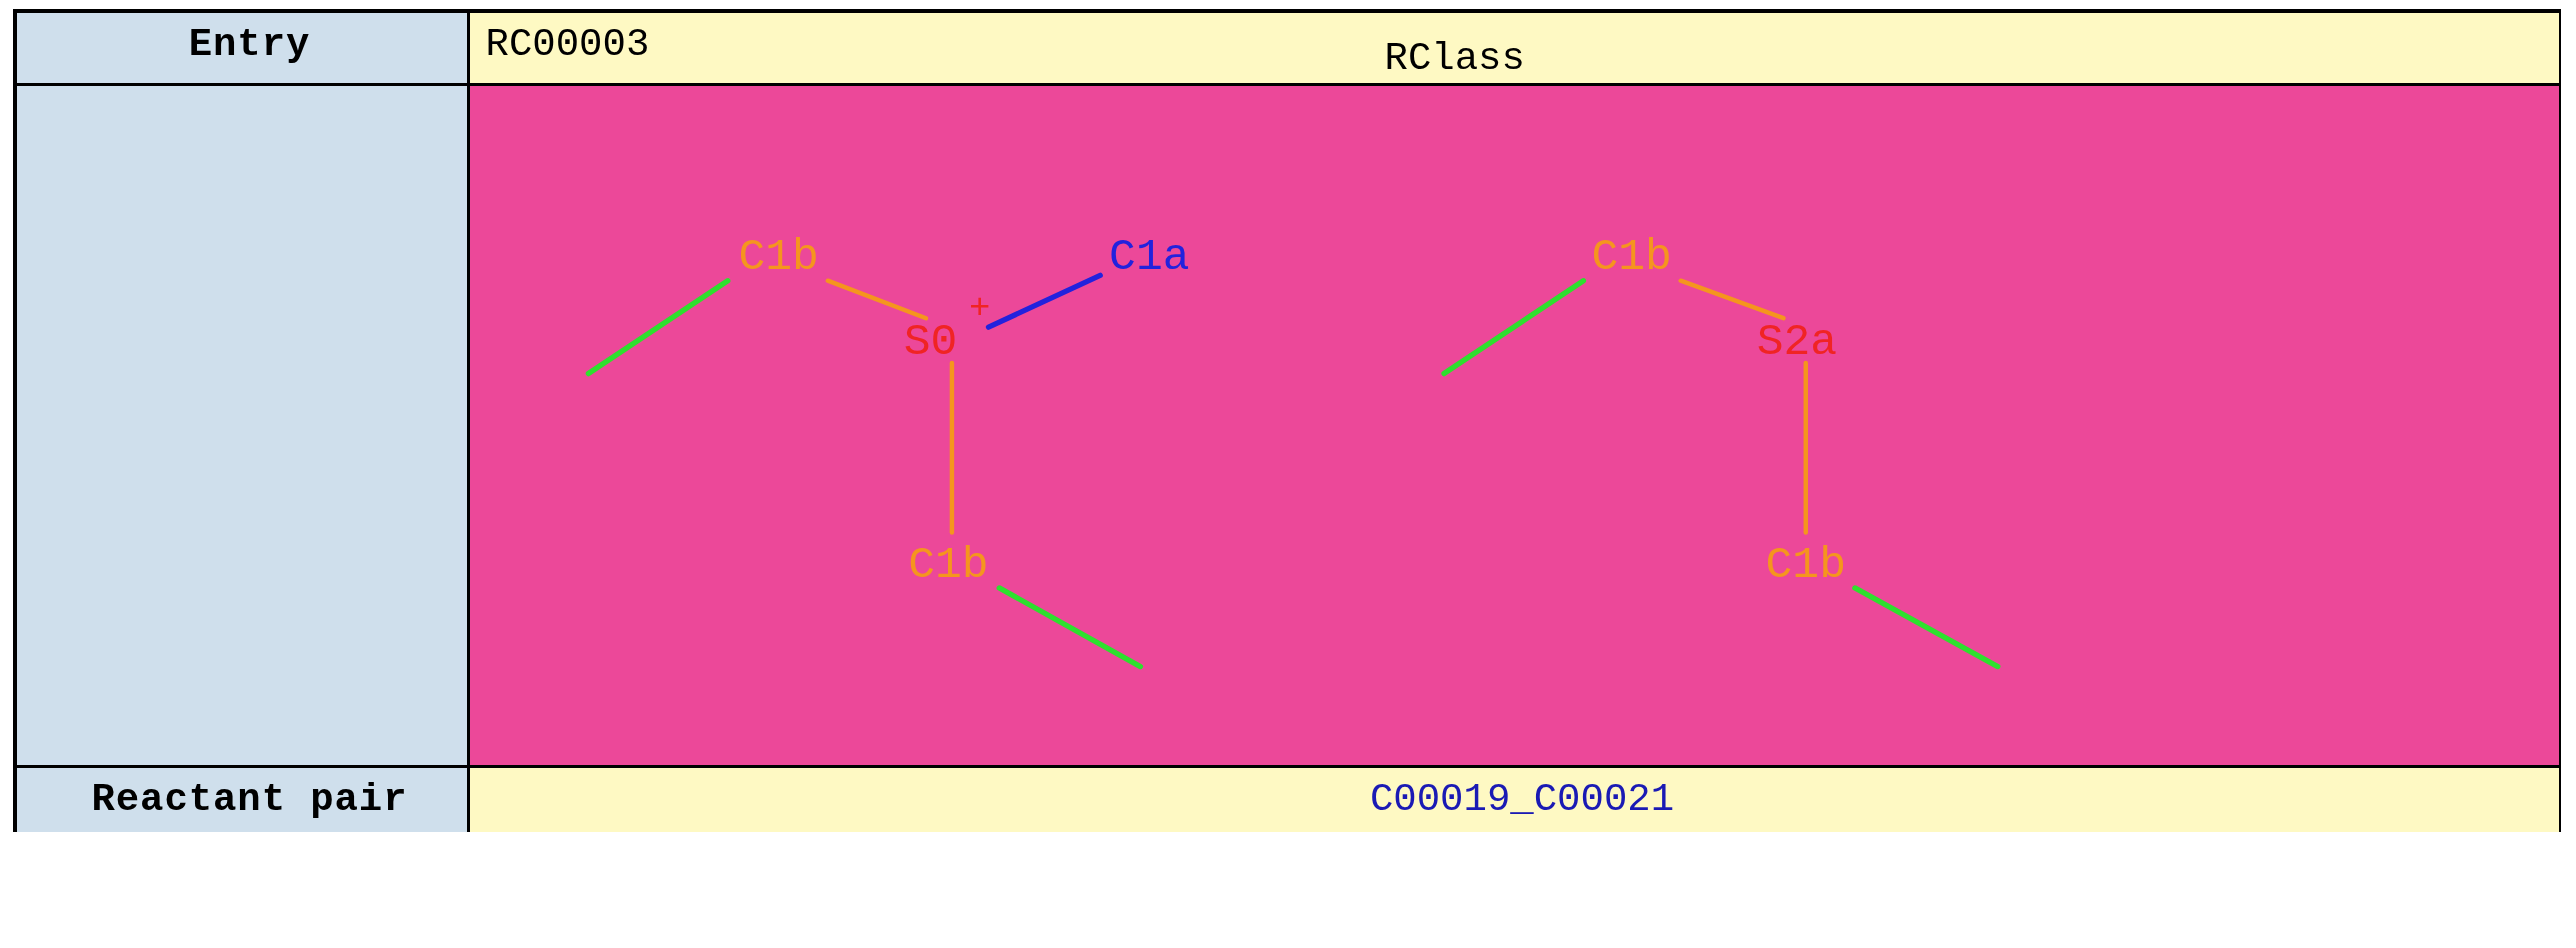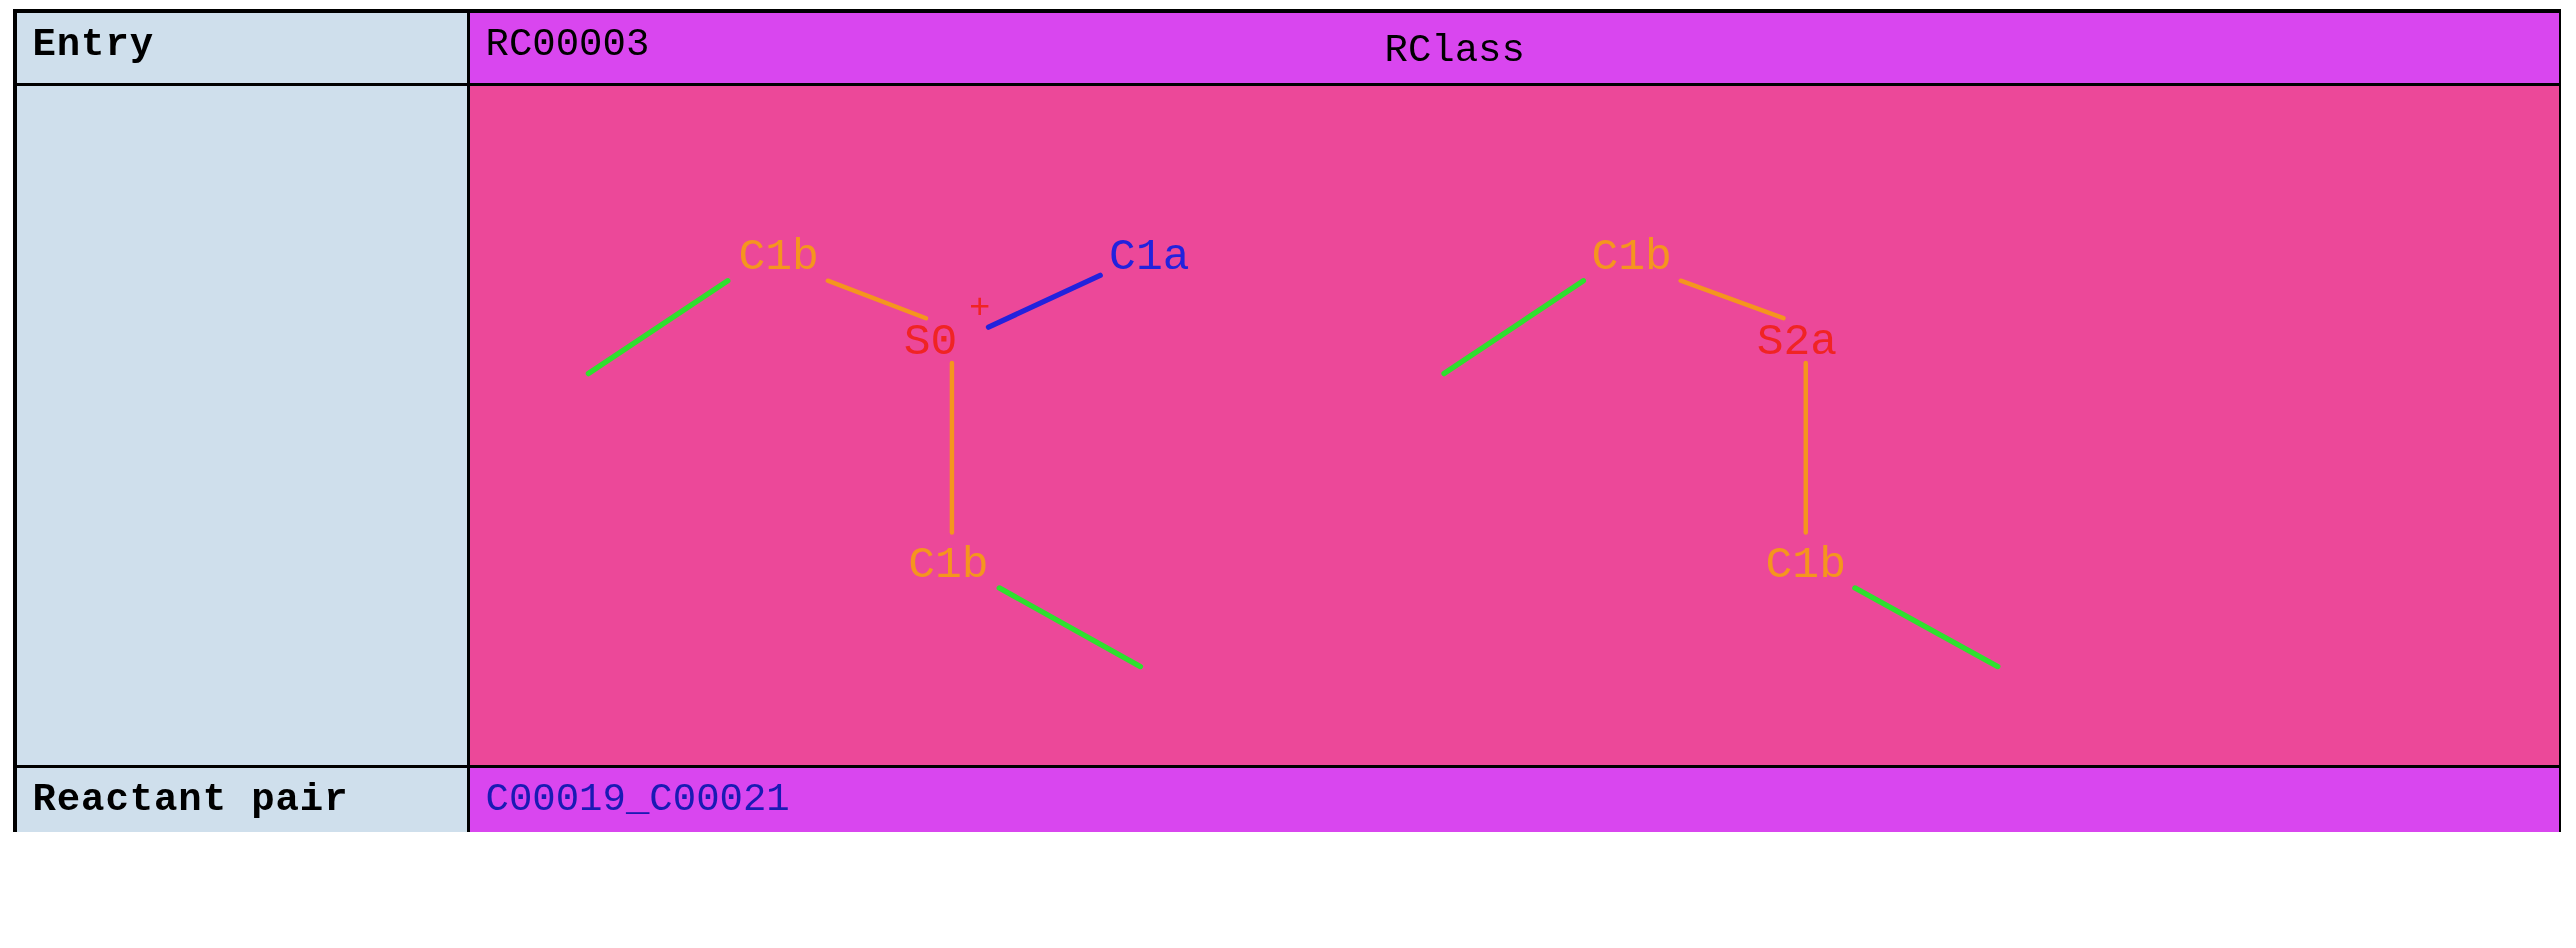--- a/index.html
+++ b/index.html
@@ -10,20 +10,21 @@
   }
   body {
     font-family: "Liberation Serif", "DejaVu Serif", serif;
   }
   #page {
     position: relative;
     width: 2576px;
     height: 949px;
     background: #ffffff;
     overflow: hidden;
+    text-align: center;
   }
   .kegg-table {
     position: absolute;
     left: 12.5px;
     top: 9px;
     width: 2548px;
     border-collapse: collapse;
     table-layout: fixed;
     border-top: 4.5px solid #000000;
     border-left: 4.5px solid #000000;
@@ -47,42 +48,42 @@
     font-family: "Liberation Mono", "DejaVu Sans Mono", monospace;
     font-weight: bold;
     font-size: 39px;
     color: #000000;
     letter-spacing: 0.9px;
     padding: 9px 0 9px 16px;
     white-space: nowrap;
     line-height: 1.18;
   }
   td.value-cell {
-    background: #d946ef;
+    background: #fef9c3;
     font-family: "Liberation Mono", "DejaVu Sans Mono", monospace;
     font-size: 39px;
     color: #000000;
     padding: 9px 0 9px 16px;
     line-height: 1.18;
     white-space: nowrap;
   }
   .entry-line {
     position: relative;
     display: block;
     height: 52px;
   }
   .entry-id {
     position: absolute;
     left: 0;
     top: 0;
   }
   .entry-type {
     position: absolute;
     left: 899px;
-    top: 6px;
+    top: 14px;
   }
   .link {
     color: #1a1ab4;
     font-family: "Liberation Mono", "DejaVu Sans Mono", monospace;
     text-decoration: none;
     cursor: pointer;
   }
 
   td.structure-cell {
     background: #ec4899;

